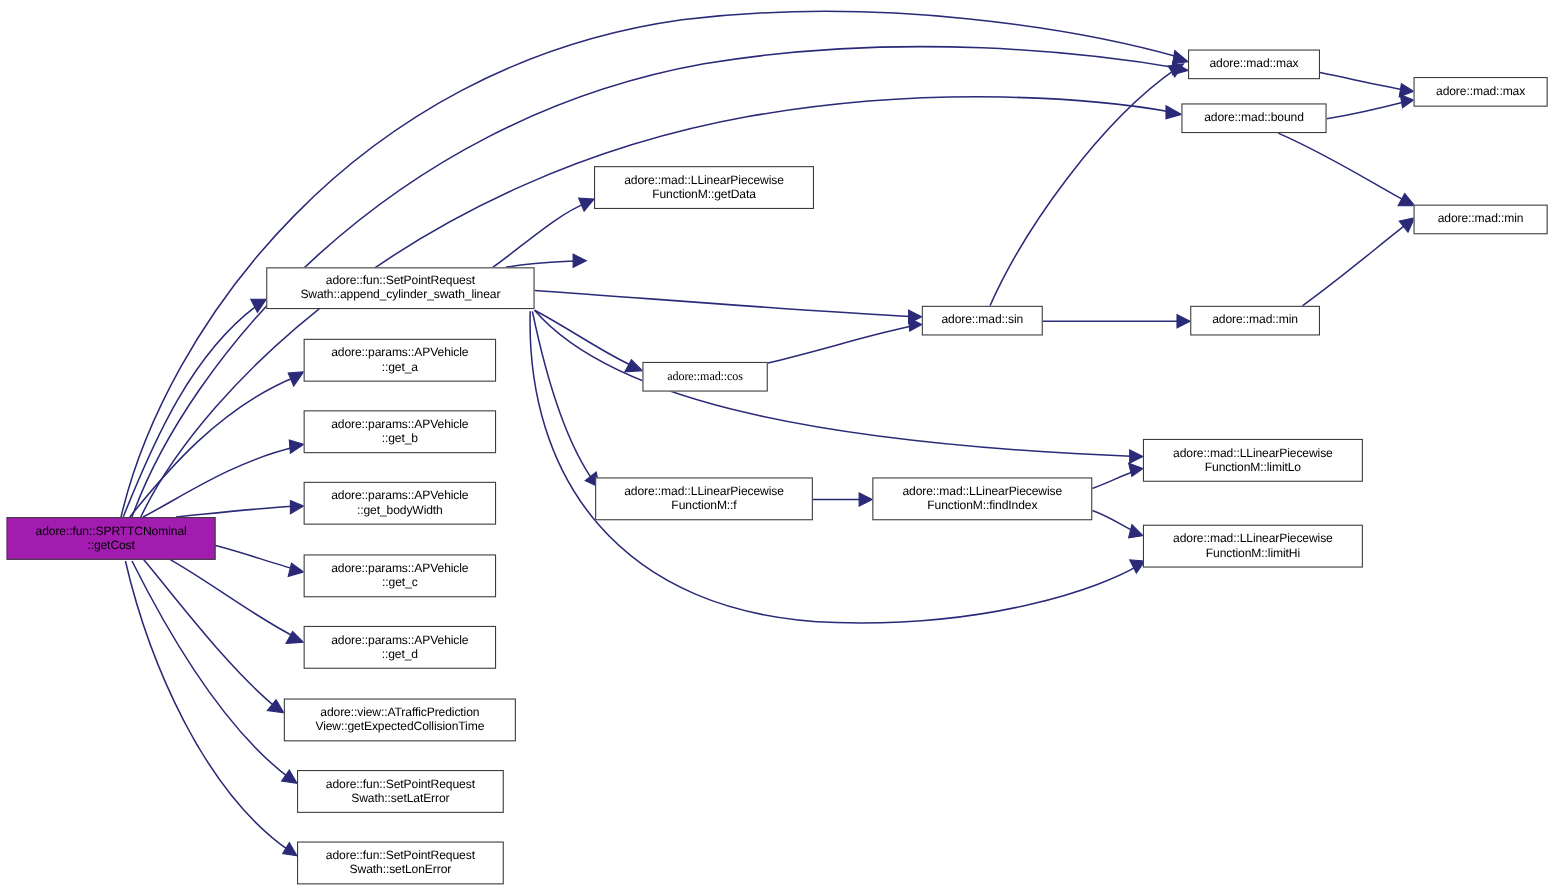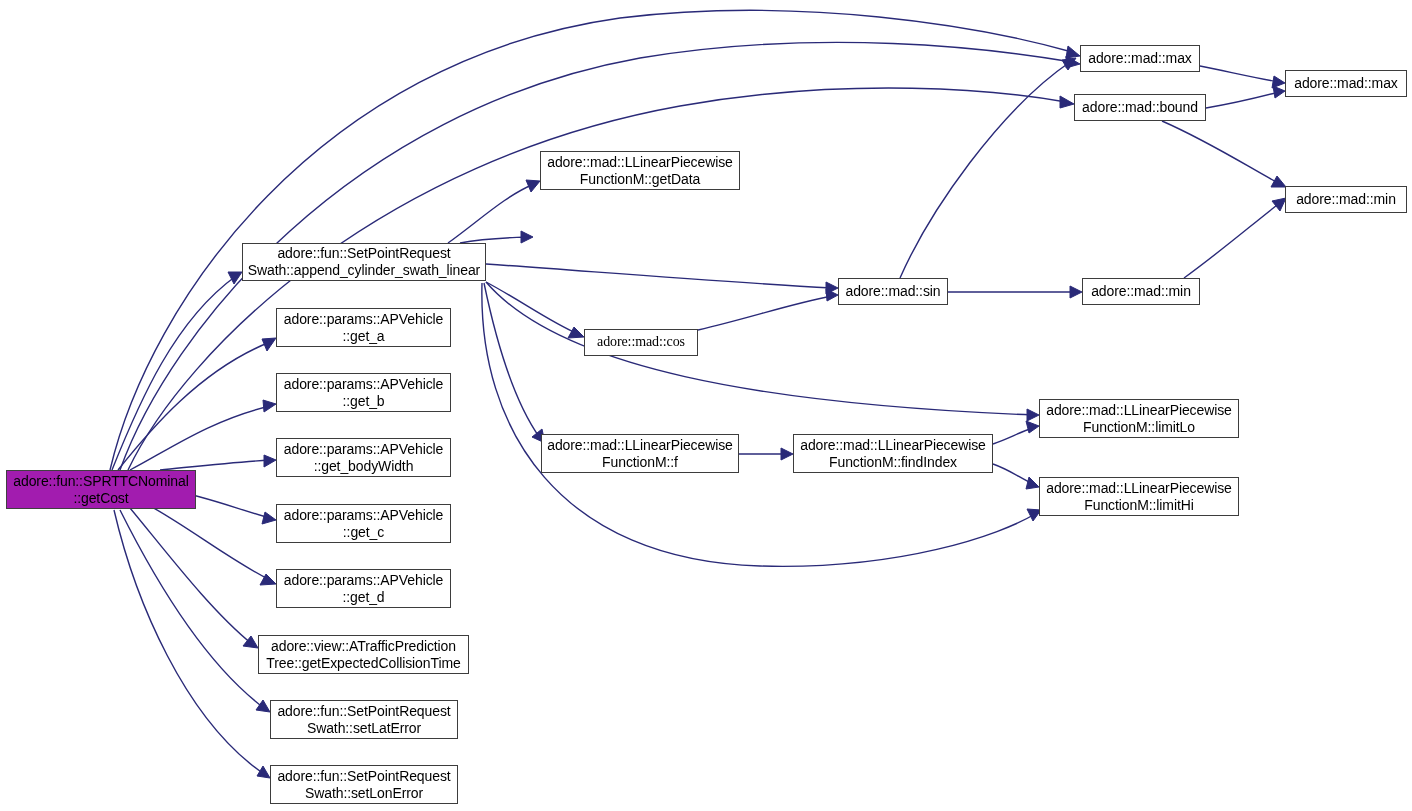--- a/index.html
+++ b/index.html
@@ -4,21 +4,21 @@
 <style>
   html,body{margin:0;padding:0;background:#ffffff;}
   #canvas{position:relative;width:1412px;height:811px;background:#ffffff;
           font-family:"Liberation Sans","DejaVu Sans",sans-serif;overflow:hidden;}
   svg.edges{position:absolute;left:0;top:0;width:1412px;height:811px;pointer-events:none;}
   svg.edges path{fill:none;stroke:#2a2a78;stroke-width:1.4;}
   svg.edges polygon{fill:#2a2a78;stroke:#2a2a78;stroke-width:1;}
   .node{position:absolute;box-sizing:border-box;border:1px solid #3d3d3d;
         background:#ffffff;color:#000000;display:flex;align-items:center;
         justify-content:center;text-align:center;line-height:1.18;
-        font-size:14px;letter-spacing:-0.1px;padding:2px 4px;}
+        font-size:11px;letter-spacing:-0.1px;padding:2px 4px;}
   .node.root{background:#a21caf;border:1px solid #404040;}
   .node span{display:block;width:100%;white-space:pre-line;}
 </style>
 </head>
 <body>
 
 <div id="canvas">
 
   <svg class="edges" viewBox="0 0 1412 811">
 
@@ -133,21 +133,21 @@
   <div class="node" style="left:276px;top:504px;width:175px;height:39px;">
     <span>adore::params::APVehicle
 ::get_c</span>
   </div>
   <div class="node" style="left:276px;top:569px;width:175px;height:39px;">
     <span>adore::params::APVehicle
 ::get_d</span>
   </div>
   <div class="node" style="left:258px;top:635px;width:211px;height:39px;">
     <span>adore::view::ATrafficPrediction
-Tree::getExpectedCollisionTime</span>
+View::getExpectedCollisionTime</span>
   </div>
   <div class="node" style="left:270px;top:700px;width:188px;height:39px;">
     <span>adore::fun::SetPointRequest
 Swath::setLatError</span>
   </div>
   <div class="node" style="left:270px;top:765px;width:188px;height:39px;">
     <span>adore::fun::SetPointRequest
 Swath::setLonError</span>
   </div>
   <div class="node" style="left:540px;top:151px;width:200px;height:39px;">

